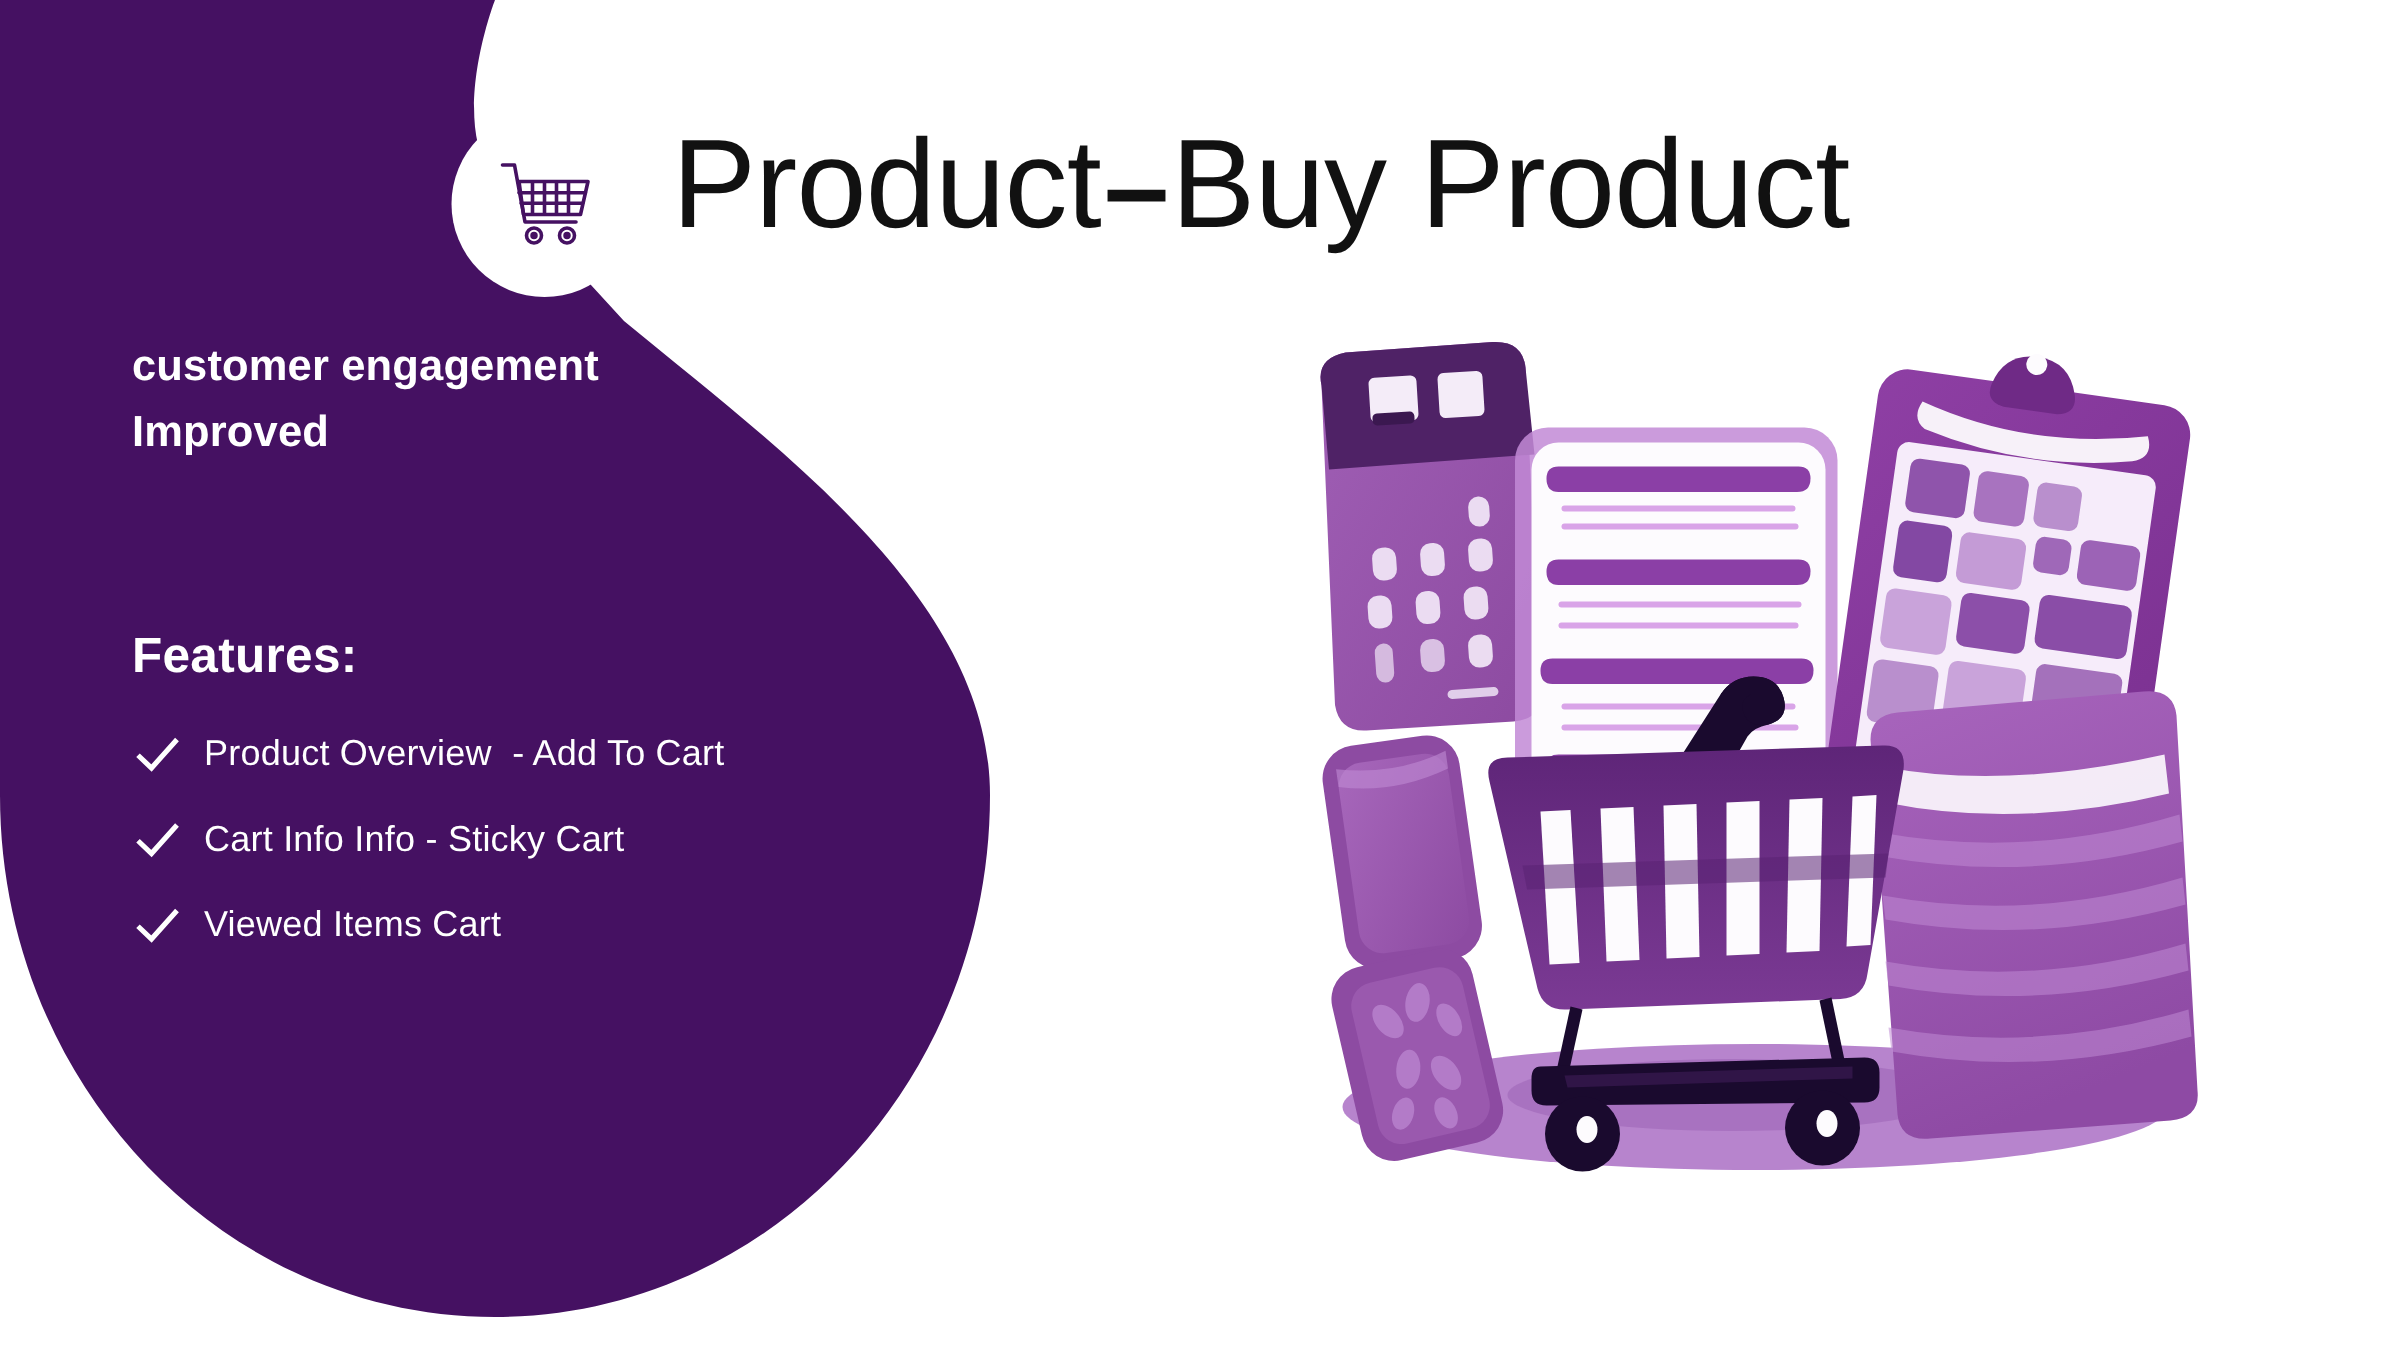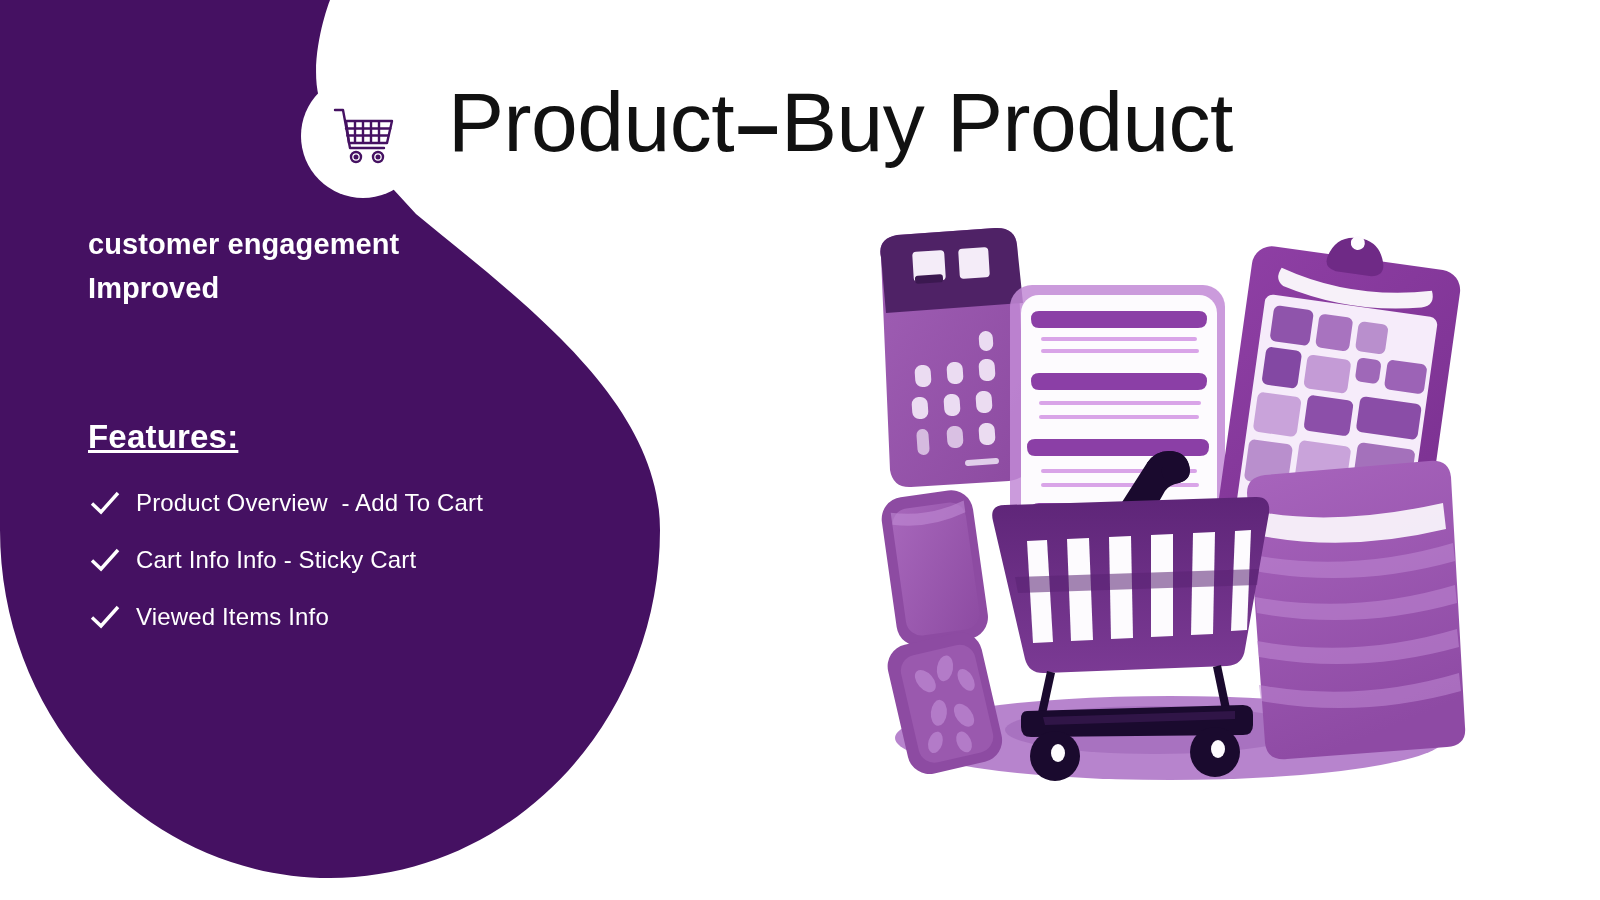--- a/index.html
+++ b/index.html
@@ -45,21 +45,20 @@
     line-height:1.52;
     letter-spacing:0.1px;
   }
   #headline .l{display:block;}
 
   
   #features{position:absolute;left:88px;top:418px;width:560px;}
   #features-title{
     color:#ffffff;font-size:33px;font-weight:700;letter-spacing:0.2px;
     margin:0 0 18px 0;
-    text-decoration:underline;
   }
   .feature-row{
     display:flex;align-items:center;
     height:57px;
     color:#ffffff;
   }
   .check-icon{
     width:34px;height:34px;flex:0 0 34px;margin-right:14px;
     display:block;
   }
@@ -133,21 +132,21 @@
         <path d="M4,17.5 L13,26 L30,7" fill="none" stroke="#ffffff" stroke-width="3.4" stroke-linecap="butt" stroke-linejoin="miter"></path>
       </svg>
       <span class="feature-label">Cart Info Info - Sticky Cart</span>
     </div>
 
 
     <div class="feature-row">
       <svg class="check-icon" viewBox="0 0 34 34" aria-hidden="true">
         <path d="M4,17.5 L13,26 L30,7" fill="none" stroke="#ffffff" stroke-width="3.4" stroke-linecap="butt" stroke-linejoin="miter"></path>
       </svg>
-      <span class="feature-label">Viewed Items Info</span>
+      <span class="feature-label">Viewed Items Cart</span>
     </div>
   </div>
 
   <div id="illustration">
     <svg viewBox="0 0 620 580" xmlns="http://www.w3.org/2000/svg" aria-hidden="true">
       <defs>
         <linearGradient id="gReader" x1="0" y1="0" x2="1" y2="1">
           <stop offset="0%" stop-color="#a05fb5"></stop>
             <stop offset="100%" stop-color="#8c4aa0"></stop>
         </linearGradient>

